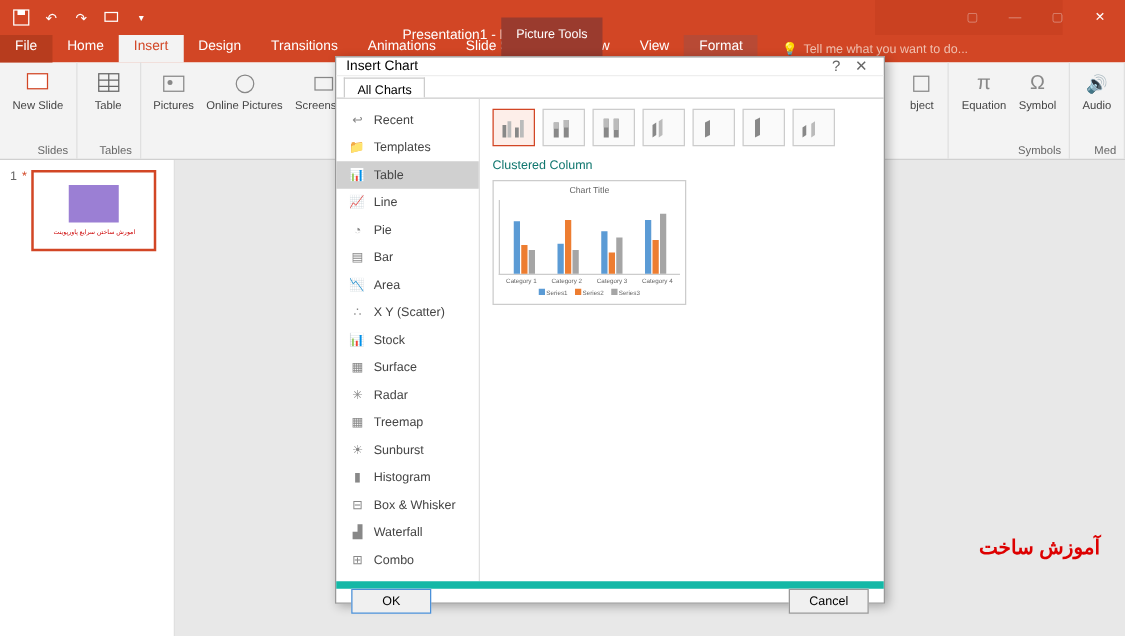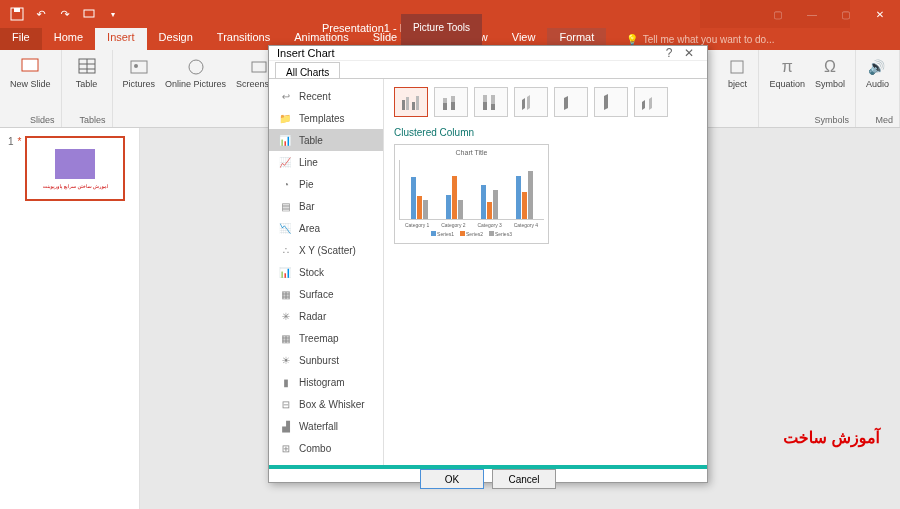--- a/index.html
+++ b/index.html
@@ -64,21 +64,21 @@
 .chart-name { font-size: 10px; color: #0f766e; margin-bottom: 6px; }
 .preview { width: 155px; height: 100px; border: 1px solid #ccc; padding: 4px; font-size: 6px; color: #666; }
 .preview-title { text-align: center; font-size: 7px; margin-bottom: 4px; }
 .preview-chart { height: 60px; display: flex; align-items: flex-end; justify-content: space-around; border-left: 1px solid #ccc; border-bottom: 1px solid #ccc; padding: 0 2px; position: relative; }
 .bar-group { display: flex; gap: 1px; align-items: flex-end; }
 .bar { width: 5px; }
 .b1 { background: #5b9bd5; } .b2 { background: #ed7d31; } .b3 { background: #a5a5a5; }
 .preview-xlabels { display: flex; justify-content: space-around; font-size: 5px; margin-top: 2px; }
 .preview-legend { display: flex; justify-content: center; gap: 6px; font-size: 5px; margin-top: 3px; }
 .leg-sw { display: inline-block; width: 5px; height: 5px; margin-right: 1px; }
-.dlg-footer { height: 34px; border-top: 4px solid #14b8a6; display: flex; align-items: center; justify-content: center; gap: 8px; padding: 0 12px; }
+.dlg-footer { height: 34px; border-top: 6px solid #14b8a6; display: flex; align-items: center; justify-content: space-between; gap: 8px; padding: 0 12px; }
 .dlg-btn { min-width: 64px; height: 20px; border: 1px solid #999; background: #f0f0f0; font-size: 10px; cursor: pointer; }
 .dlg-btn.primary { border: 1px solid #4a90d9; }
 
 svg { display: block; }
 </style>
 </head>
 <body>
 
 <div class="titlebar">
   <div class="qat">

